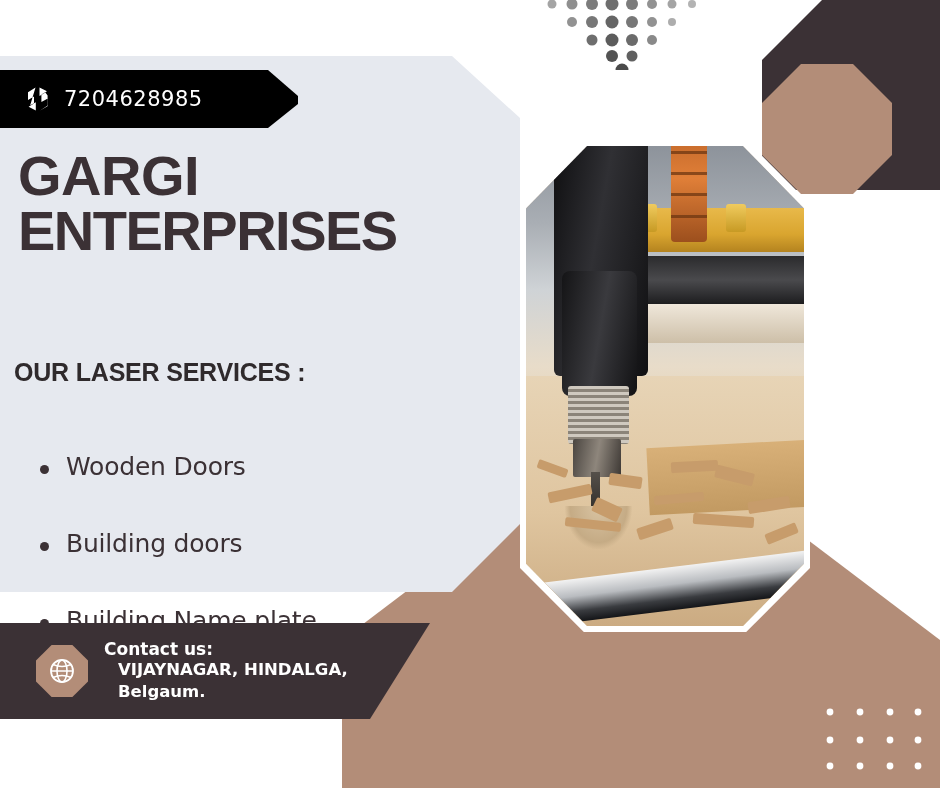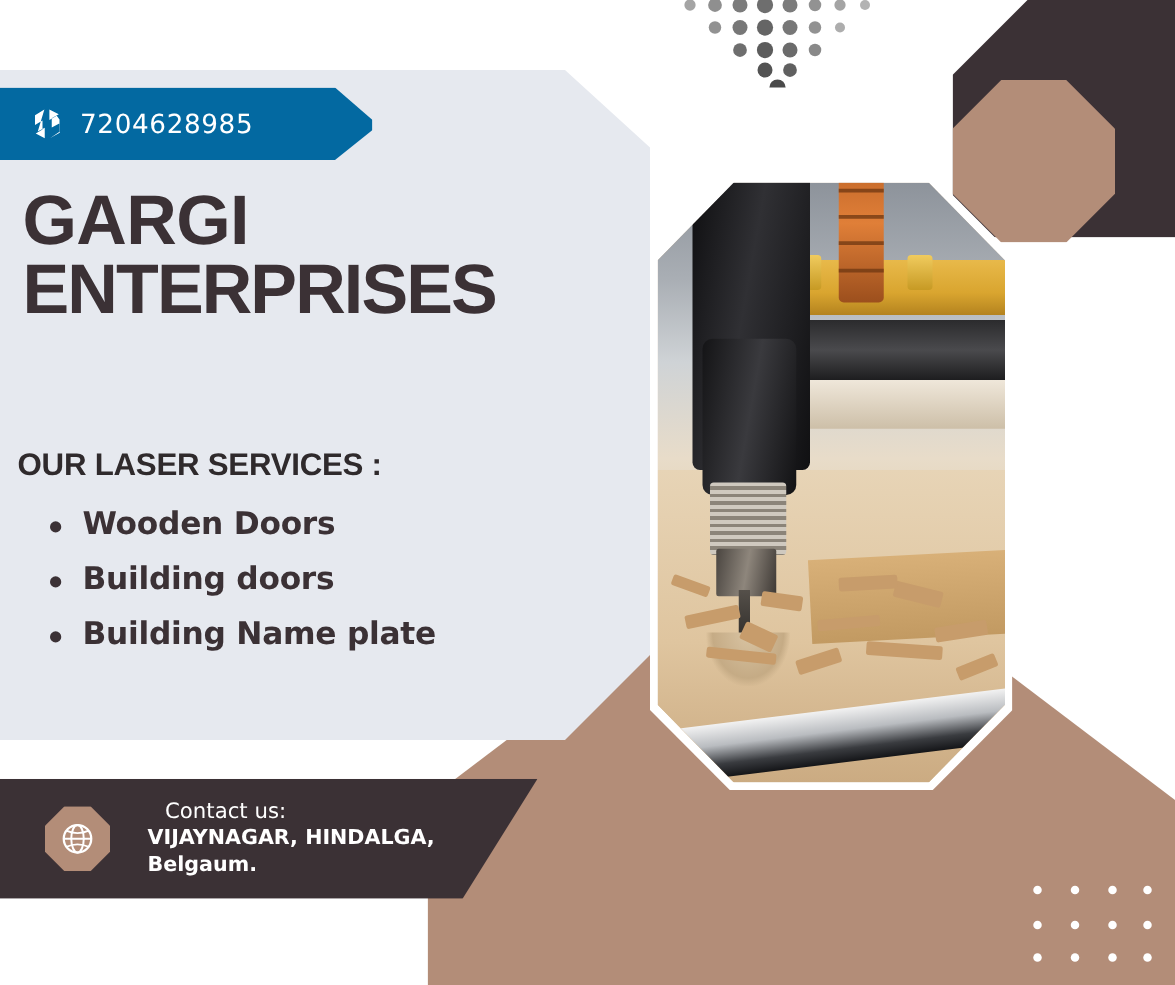--- a/index.html
+++ b/index.html
@@ -38,21 +38,21 @@
   
   .panel{
     position:absolute; left:0; top:56px; width:520px; height:536px;
     background:#e6e9ef;
     clip-path:polygon(0 0, 452px 0, 520px 62px, 520px 468px, 452px 536px, 0 536px);
   }
 
   
   .phone-banner{
     position:absolute; left:0; top:70px; width:298px; height:58px;
-    background:#0369a1;
+    background:#000000;
     clip-path:polygon(0 0, 268px 0, 298px 26px, 298px 34px, 268px 100%, 0 100%);
     display:flex; align-items:center; gap:14px; padding-left:26px;
   }
   .phone-banner .num{
     color:#ffffff; font-size:21px; font-weight:500; letter-spacing:.5px;
     font-family:"DejaVu Sans", sans-serif;
   }
   .brand-mark{ width:24px; height:26px; display:block; }
 
   
@@ -69,42 +69,43 @@
     letter-spacing:.2px;
   }
 
   .svc-title{
     position:absolute; left:14px; top:358px;
     color:#2f2a2c; font-size:25px; font-weight:bold; letter-spacing:-0.2px;
   }
   .svc-list{ position:absolute; left:30px; top:404px; width:430px; list-style:none; }
   .svc-list li{
     position:relative; padding-left:36px; margin-bottom:15px;
-    color:#3b3135; font-size:25px; font-weight:700; letter-spacing:-0.2px;
+    color:#3b3135; font-size:25px; font-weight:400; letter-spacing:-0.2px;
     font-family:"DejaVu Sans", sans-serif;
+    margin-top:48px;
   }
   .svc-list li::before{
     content:""; position:absolute; left:10px; top:13px;
     width:9px; height:9px; border-radius:50%; background:#3b3135;
   }
 
   
   .contact-bar{
     position:absolute; left:0; top:623px; width:500px; height:96px;
     background:#3b3135;
     clip-path:polygon(0 0, 430px 0, 370px 96px, 0 96px);
     display:flex; align-items:center; padding-left:36px; gap:16px;
   }
   .globe-badge{
     width:52px; height:52px; flex:0 0 52px; background:#b38d78;
     clip-path:polygon(30% 0,70% 0,100% 30%,100% 70%,70% 100%,30% 100%,0 70%,0 30%);
     display:flex; align-items:center; justify-content:center;
   }
   .contact-text{ color:#fff; }
-  .contact-text .lbl{ font-size:17px; font-weight:400; font-family:"DejaVu Sans",sans-serif;margin-left:28px;}
+  .contact-text .lbl{ font-size:17px; font-weight:700; font-family:"DejaVu Sans",sans-serif;}
   .contact-text .addr{
     font-size:16.5px; font-weight:bold; padding-left:14px; line-height:1.35;
     font-family:"DejaVu Sans",sans-serif;
   }
 
   
   .photo-frame{
     position:absolute; left:520px; top:140px; width:290px; height:492px;
     background:#ffffff;
     clip-path:polygon(22% 0,78% 0,100% 13%,100% 87%,78% 100%,22% 100%,0 87%,0 13%);

